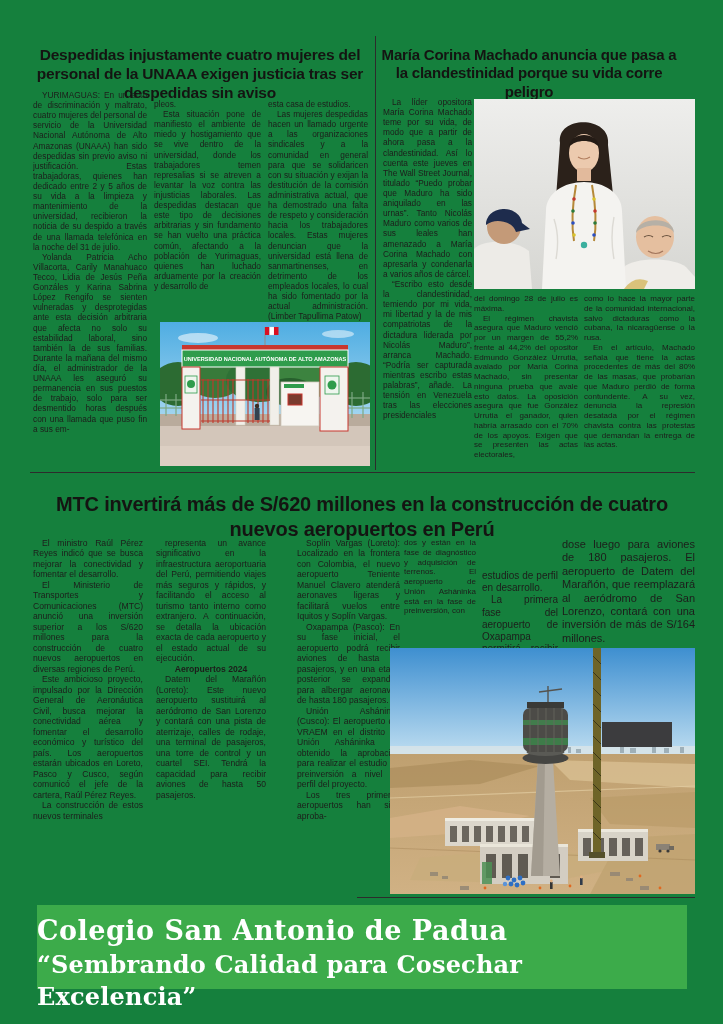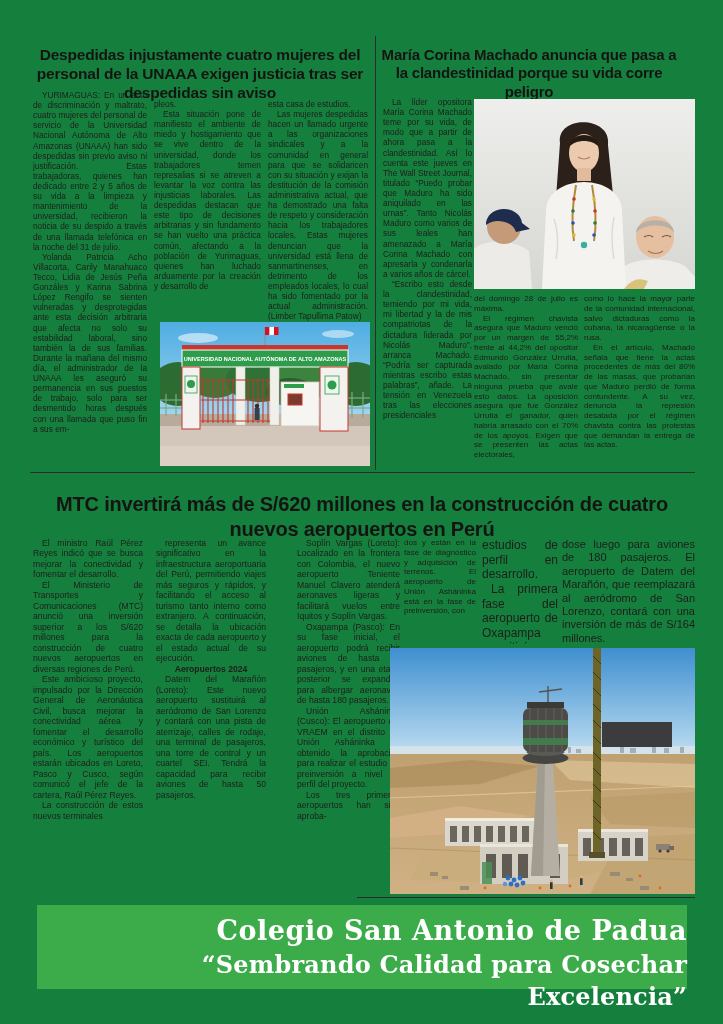--- a/index.html
+++ b/index.html
@@ -12,21 +12,21 @@
   .col{text-align:justify;overflow:hidden;line-height:1.22;}
   .col p{margin:0;text-indent:9px;}
   .col p.noind{text-indent:0;}
   .col p.sp{}
   .subhead{font-weight:bold;text-align:center;margin-top:9px;margin-bottom:2px;}
   .rule-v{width:1px;background:#2c2c2c;}
   .rule-h{height:1px;background:#2c2c2c;}
   .photo{display:block;}
   
   .banner{
-    background:#3cab4a;text-align:right;color:#ffffff;
+    background:#3cab4a;text-align:left;color:#ffffff;
     font-family:"DejaVu Serif",serif;font-weight:bold;
   }
   .banner .l1{font-size:27px;line-height:36px;padding-top:8px;letter-spacing:0.5px;}
   .banner .l2{font-size:24px;line-height:32px;letter-spacing:0.2px;}
 </style>
 </head>
 <body>
 
 <div class="page">
 
@@ -208,21 +208,21 @@
     </div>
     <div class="abs col" style="left:297px;top:538px;width:103px;height:356px;font-size:8.6px;">
       <p>Soplín Vargas (Loreto): Localizado en la frontera con Colombia, el nuevo aeropuerto Teniente Manuel Clavero atenderá aeronaves ligeras y facilitará vuelos entre Iquitos y Soplín Vargas.</p>
       <p class="sp">Oxapampa (Pasco): En su fase inicial, el aeropuerto podrá recibir aviones de hasta 80 pasajeros, y en una etapa posterior se expandirá para albergar aeronaves de hasta 180 pasajeros.</p>
       <p class="sp">Unión Asháninka (Cusco): El aeropuerto del VRAEM en el distrito de Unión Asháninka ha obtenido la aprobación para realizar el estudio de preinversión a nivel de perfil del proyecto.</p>
       <p class="sp">Los tres primeros aeropuertos han sido aproba-</p>
     </div>
     <div class="abs col" style="left:404px;top:538px;width:72px;height:106px;font-size:8px;">
       <p class="noind">dos y están en la fase de diagnóstico y adquisición de terrenos. El aeropuerto de Unión Asháninka está en la fase de preinversión, con</p>
     </div>
-    <div class="abs col" style="left:482px;top:538px;width:76px;height:106px;font-size:12px;">
+    <div class="abs col" style="left:482px;top:570px;width:76px;height:106px;font-size:10px;">
       <p class="noind">estudios de perfil en desarrollo.</p>
       <p class="sp">La primera fase del aeropuerto de Oxapampa permitirá recibir aeronaves de 80 pasajeros, amplián-</p>
     </div>
     <div class="abs col" style="left:562px;top:538px;width:133px;height:106px;font-size:11px;">
       <p class="noind">dose luego para aviones de 180 pasajeros. El aeropuerto de Datem del Marañón, que reemplazará al aeródromo de San Lorenzo, contará con una inversión de más de S/164 millones.</p>
     </div>
 
     <svg class="abs photo" style="left:390px;top:648px;" width="305" height="246" viewBox="0 0 305 246">
       <defs>
         <linearGradient id="skyA" x1="0" y1="0" x2="0" y2="1">

